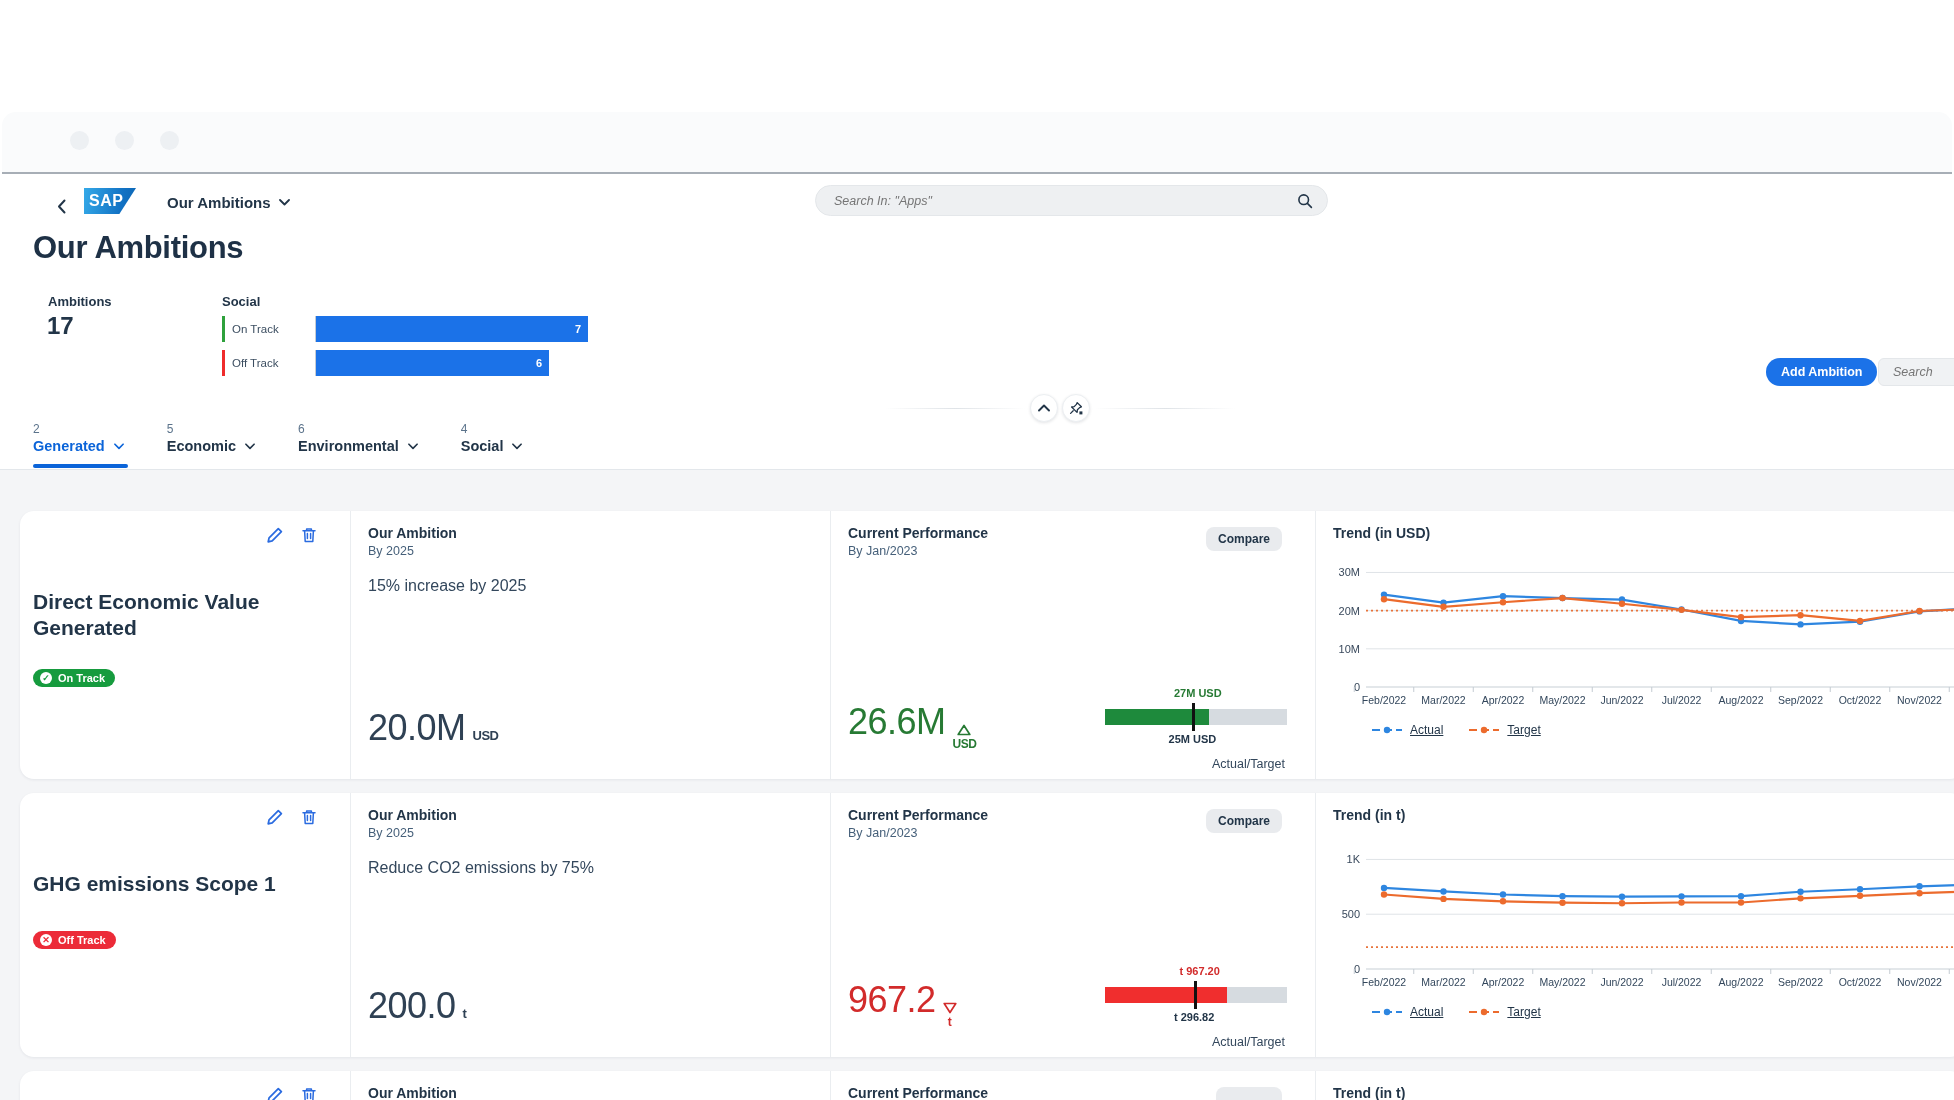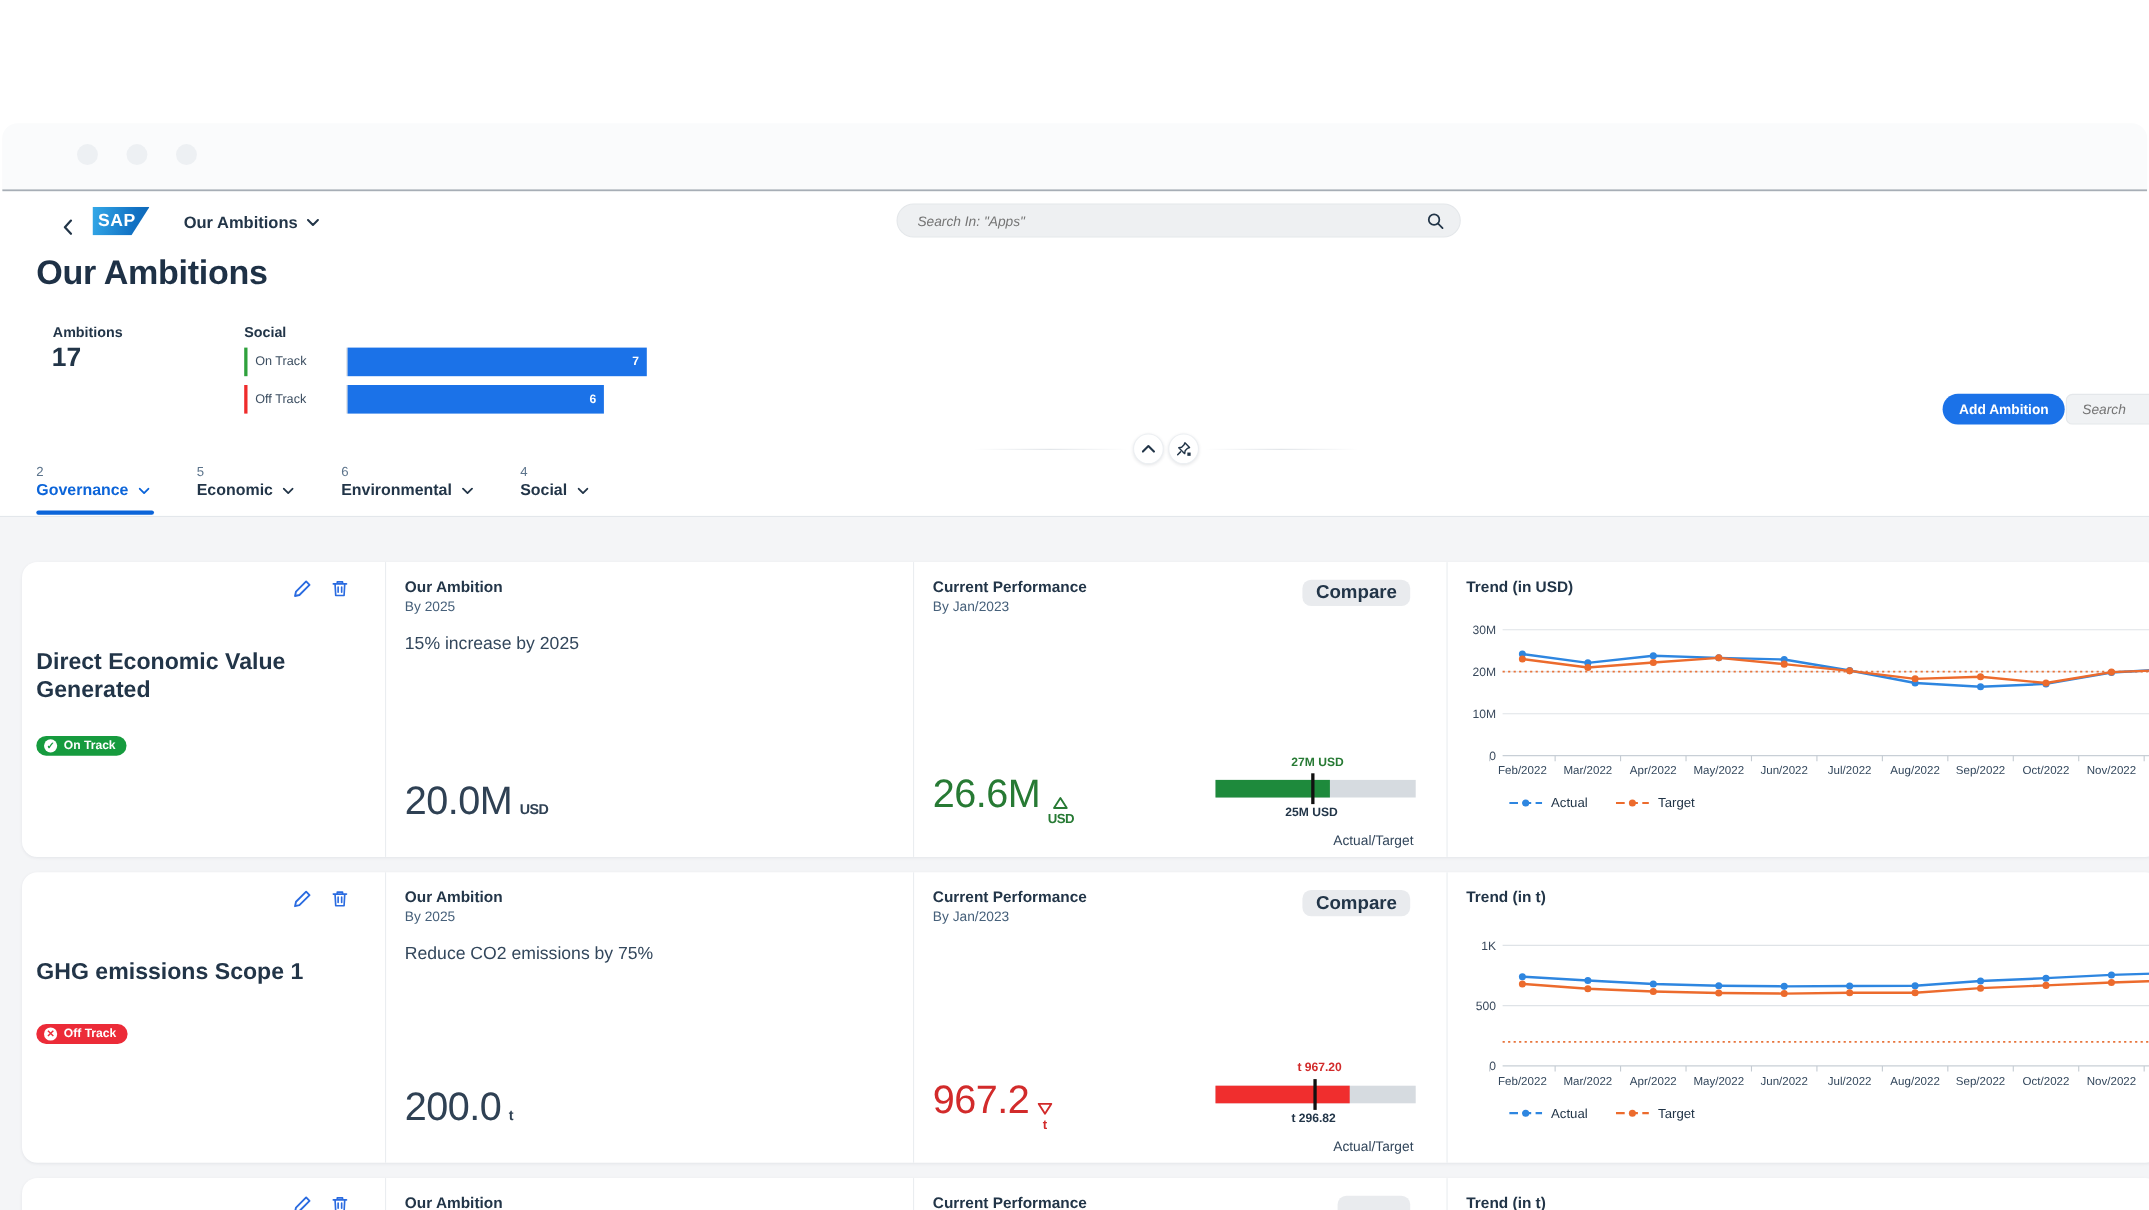--- a/index.html
+++ b/index.html
@@ -87,33 +87,33 @@
   .col-sub { position:absolute; left:17px; top:33px; font-size:12.5px; color:#46607a; }
   .col-desc { position:absolute; left:17px; top:66px; font-size:16px; color:#33475c; }
 
   .big-value { position:absolute; left:17px; bottom:30px; display:flex; align-items:baseline; gap:7px;
     font-size:36px; color:#2f4154; letter-spacing:-.5px; }
   .big-value .unit { font-size:13px; font-weight:bold; }
   .big-value.colored .stack { display:flex; flex-direction:column; align-items:center; gap:1px; transform:translateY(2px); }
   .big-value.colored .unit { font-size:12px; }
 
   .compare-btn { position:absolute; top:16px; right:21px; height:24px; min-width:66px; padding:0 12px;
-    background:#e9ebee; border:none; border-radius:8px; font-size:17px; font-weight:bold; color:#223548;
+    background:#e9ebee; border:none; border-radius:8px; font-size:12px; font-weight:bold; color:#223548;
     font-family:inherit; cursor:pointer; }
 
   .bullet { position:absolute; right:16px; bottom:52px; width:182px; height:20px;text-align:right; }
   .bullet .track { position:absolute; left:0; right:0; top:2px; height:16px; background:#d6dbe0; }
   .bullet .fill { position:absolute; left:0; top:2px; height:16px; }
   .bullet .marker { position:absolute; top:-4px; width:3px; height:28px; background:#111; }
   .bullet .toplabel { position:absolute; top:-20px; transform:translateX(-50%); font-size:11px; font-weight:bold; white-space:nowrap; }
   .bullet .botlabel { position:absolute; top:26px; transform:translateX(-50%); font-size:11px; font-weight:bold; color:#223548; white-space:nowrap; }
   .bullet-caption { position:absolute; right:18px; bottom:8px; font-size:12.5px; color:#33475c; }
 
   .trend-wrap { position:absolute; left:8px; top:40px; width:660px; height:164px; overflow:hidden; }
-  .legend { position:absolute; left:56px; top:212px; display:flex; gap:26px; align-items:flex-start; }
+  .legend { position:absolute; left:56px; top:212px; display:flex; gap:26px; align-items:flex-start;text-decoration:underline; }
   .legend .litem { display:flex; align-items:center; gap:8px; font-size:12px; color:#223548; cursor:pointer; }
 
   svg text { font-family:"Liberation Sans", sans-serif; }
 </style>
 </head>
 <body>
 
 <div id="chrome">
   <div class="chrome-dot" style="left:68px"></div>
   <div class="chrome-dot" style="left:113px"></div>
@@ -180,21 +180,21 @@
         <path d="M8.2 1.6 L12.4 5.8 L10.6 6.6 L8.4 8.8 L8 11.4 L2.6 6 L5.2 5.6 L7.4 3.4 Z" fill="none" stroke="#223548" stroke-width="1.3" stroke-linejoin="round"></path>
         <line x1="4.2" y1="9.8" x2="1.6" y2="12.4" stroke="#223548" stroke-width="1.3" stroke-linecap="round"></line>
         <rect x="10.4" y="10.4" width="3" height="3" fill="#223548"></rect>
       </svg>
   </div>
 
   <div id="tabbar">
     <div class="tab active">
       <div class="cnt">2</div>
       <div class="lblrow">
-          <span class="lbl">Governance</span>
+          <span class="lbl">Generated</span>
         <svg width="10" height="7" viewBox="0 0 11 7">
             <polyline points="1,1 5.5,5.5 10,1" fill="none" stroke="#0b64d9" stroke-width="1.8" stroke-linecap="round" stroke-linejoin="round"></polyline>
           </svg>
         </div>
     </div>
     <div class="tab">
       <div class="cnt">5</div>
       <div class="lblrow">
           <span class="lbl">Economic</span>
         <svg width="10" height="7" viewBox="0 0 11 7">

